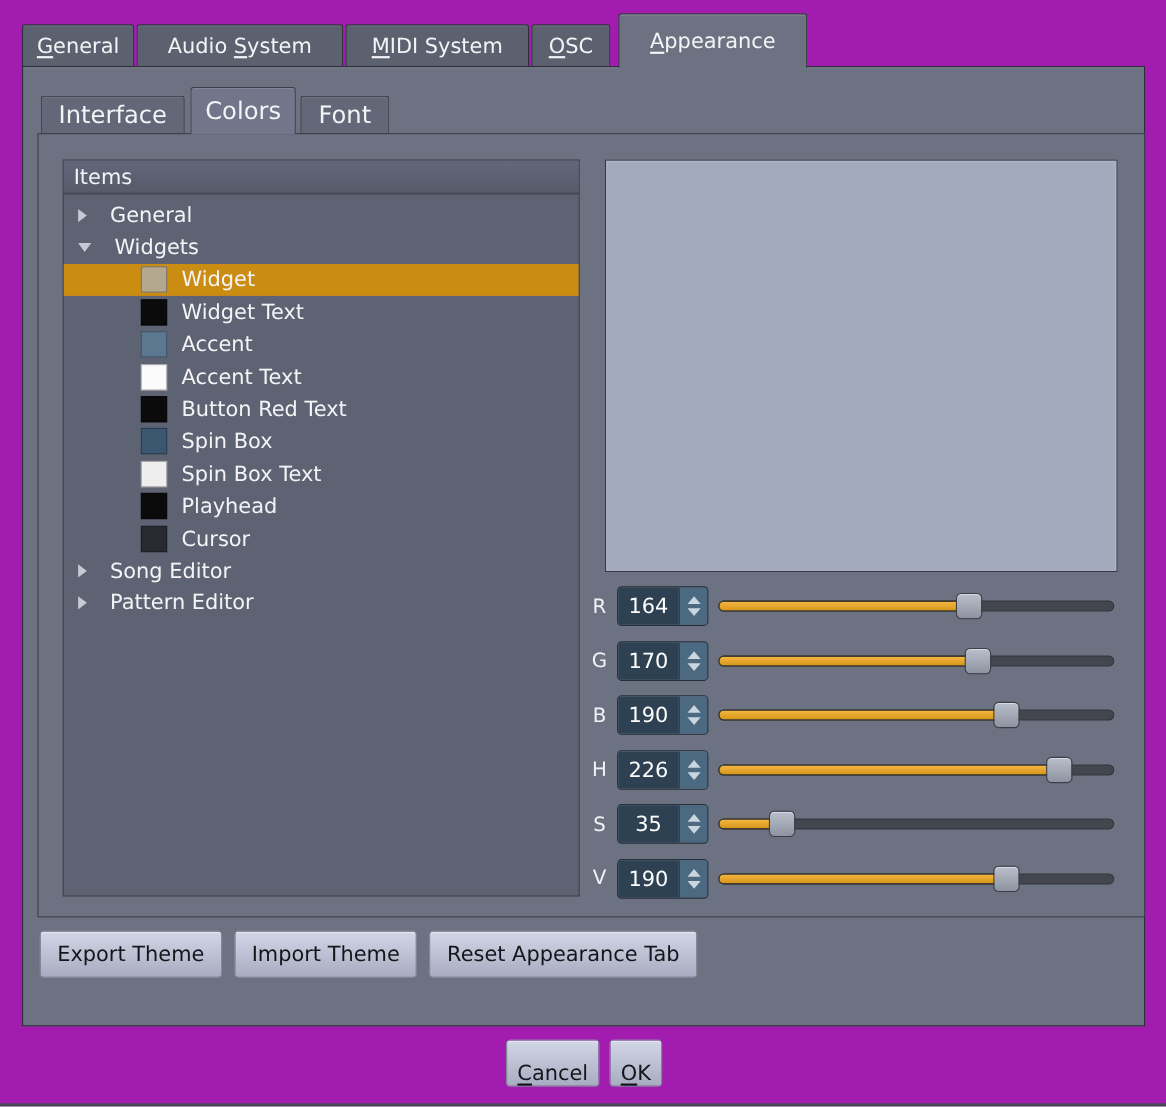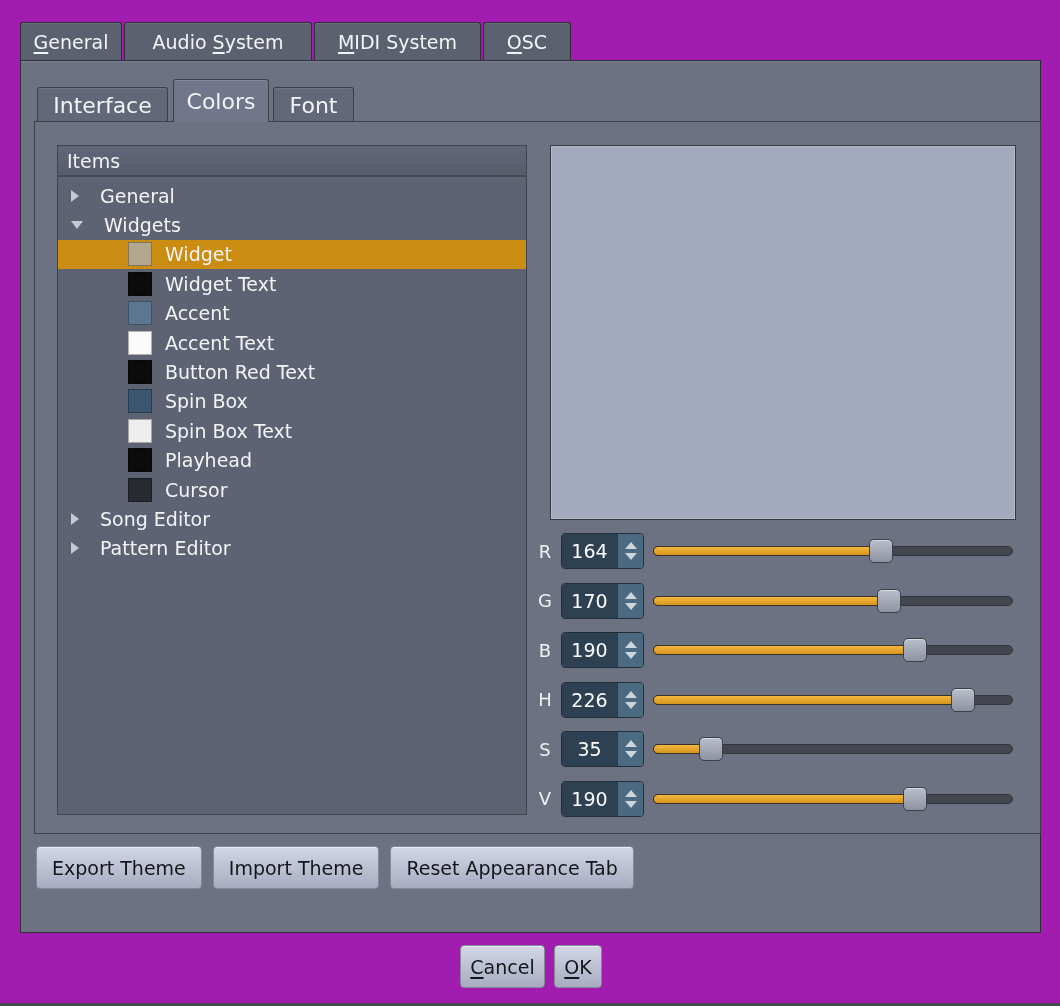--- a/index.html
+++ b/index.html
@@ -104,41 +104,44 @@
   }
   
   .btn{
     box-sizing:border-box; height:43px; display:inline-flex; align-items:center; justify-content:center;
     background:linear-gradient(#d2d6e6,#a7acc1);
     border:1px solid #83889b; border-radius:4px;
     color:#15161b; font-size:19px; padding:0 15px; cursor:default;
     box-shadow:inset 0 1px 0 rgba(255,255,255,.55);
   }
   .theme-buttons{position:absolute; left:15px; top:785px; display:flex; gap:11px;}
-  .dlg-btn{position:absolute; top:945px;}
+  .dlg-btn{position:absolute; top:945px;align-items:flex-end;}
   .dlg-cancel{left:460px; width:85px;}
   .dlg-ok{left:554px; width:48px;}
   .bottom-edge{position:absolute; left:0; bottom:0; width:100%; height:3px; background:#474a54;}
 </style>
 </head>
 <body>
 
 <div class="window">
 
   <div class="tab" style="left:20px;width:102px;">
     <span><span></span><span class="mn">G</span><span>eneral</span></span>
   </div>
   <div class="tab" style="left:124px;width:188px;">
     <span><span>Audio </span><span class="mn">S</span><span>ystem</span></span>
   </div>
   <div class="tab" style="left:314px;width:167px;">
     <span><span></span><span class="mn">M</span><span>IDI System</span></span>
   </div>
-  <div class="tab" style="left:483px;width:88px;">
+  <div class="tab" style="left:483px;width:72px;">
     <span><span></span><span class="mn">O</span><span>SC</span></span>
+  </div>
+  <div class="tab active" style="left:562px;width:172px;">
+    <span><span></span><span class="mn">A</span><span>ppearance</span></span>
   </div>
 
   <div class="main-pane">
 
     <div class="sub-tab st-interface">
       <span>Interface</span>
     </div>
     <div class="sub-tab st-colors active">
       <span>Colors</span>
     </div>

